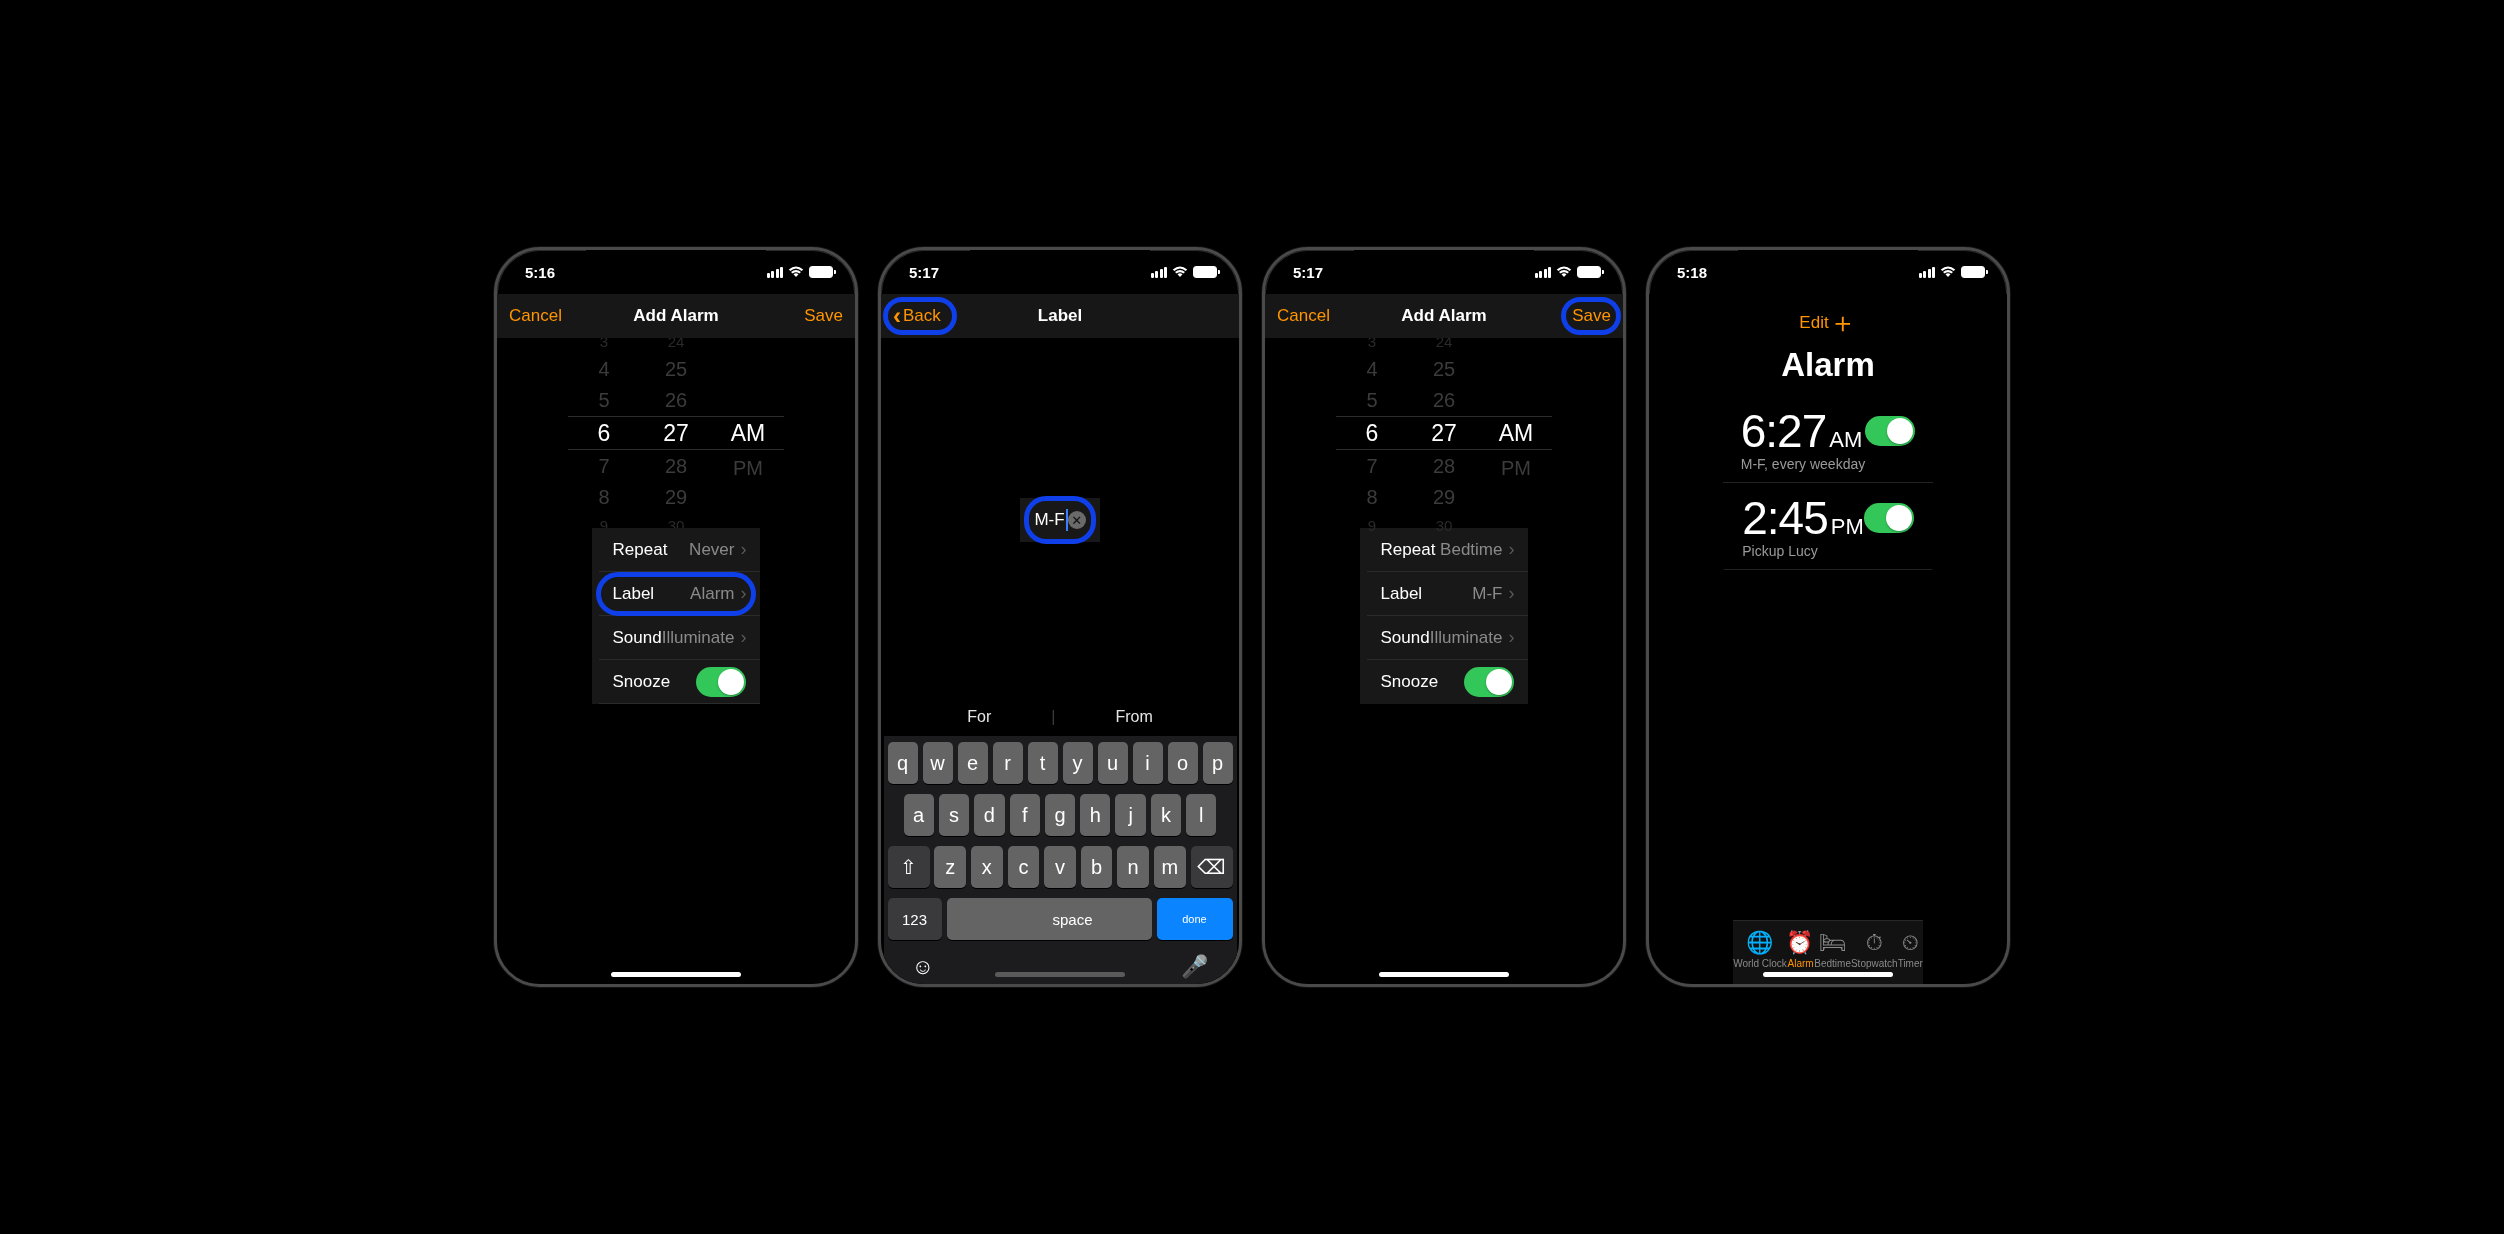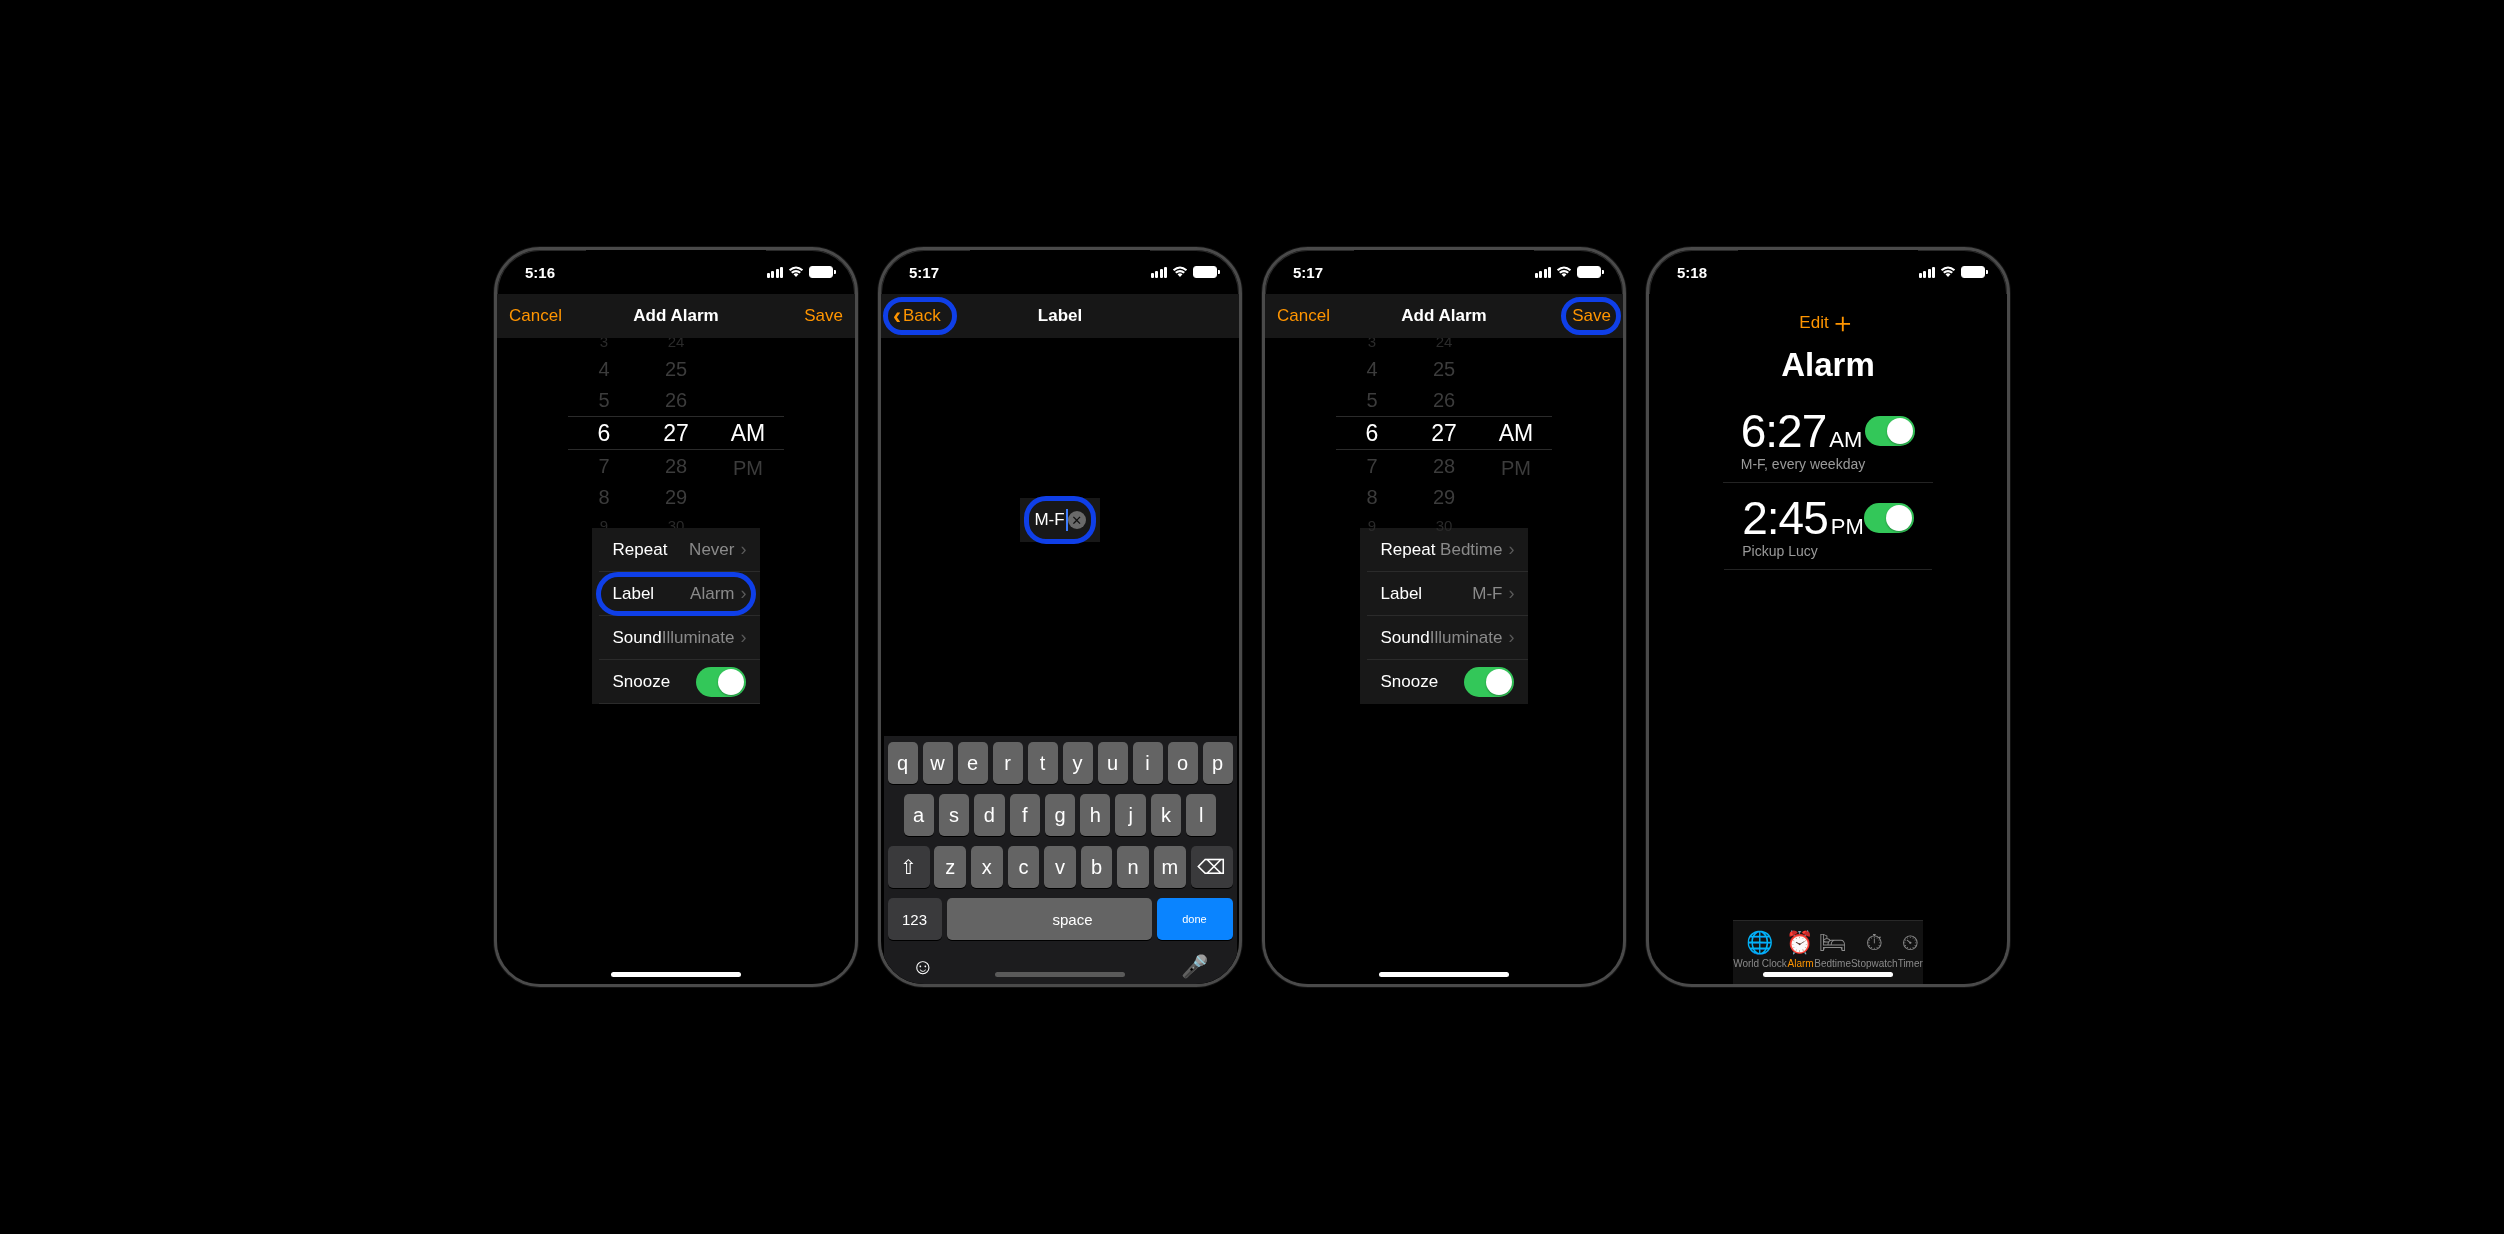--- a/index.html
+++ b/index.html
@@ -250,20 +250,25 @@
       <div class="labelfield">
         <span class="txt">
               <span>M-F</span>
               <span class="cursor"></span>
             </span>
         <span class="clearbtn">✕</span>
       </div>
       <div class="hl" style="left:4px; right:4px; top:158px; height:48px;"></div>
     </div>
     <div style="flex:1"></div>
+    <div class="qc">
+      <span>For</span>
+      <span style="color:#3a3a3a;">|</span>
+      <span>From</span>
+    </div>
     <div class="kb">
       <div class="krow" id="kbr1">
             <div class="key">q</div>
             <div class="key">w</div>
             <div class="key">e</div>
             <div class="key">r</div>
             <div class="key">t</div>
             <div class="key">y</div>
             <div class="key">u</div>
             <div class="key">i</div>

